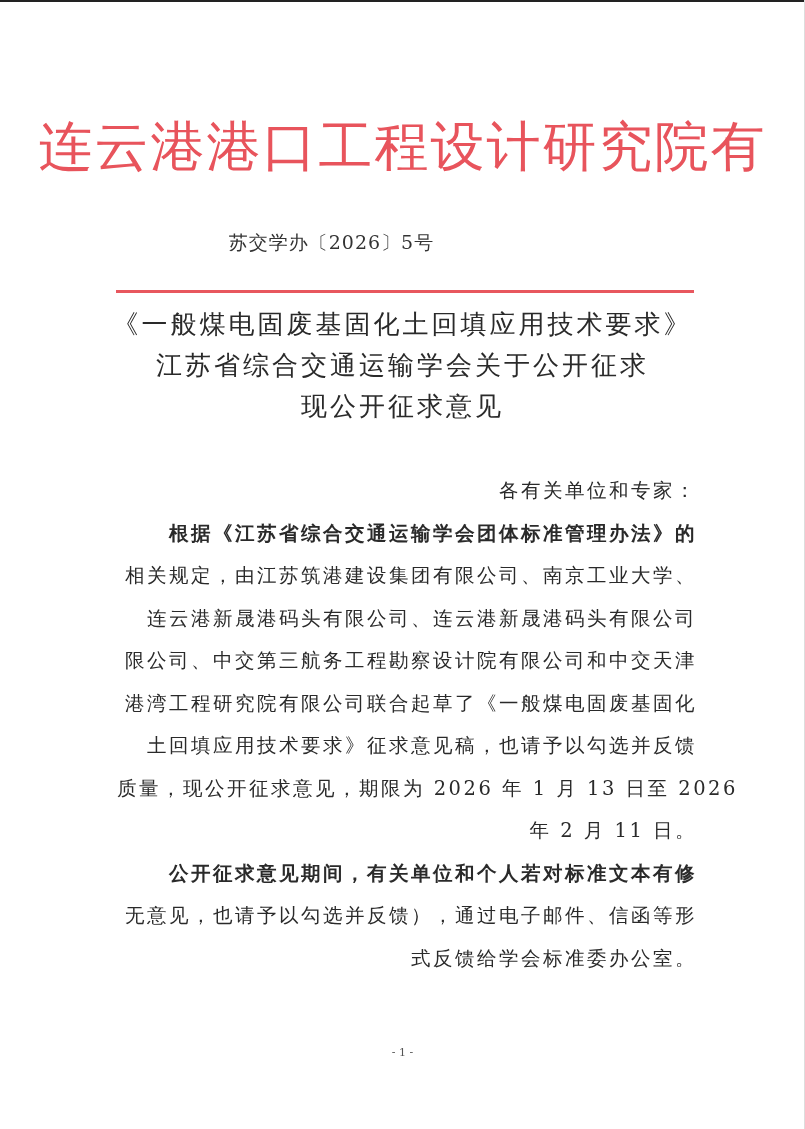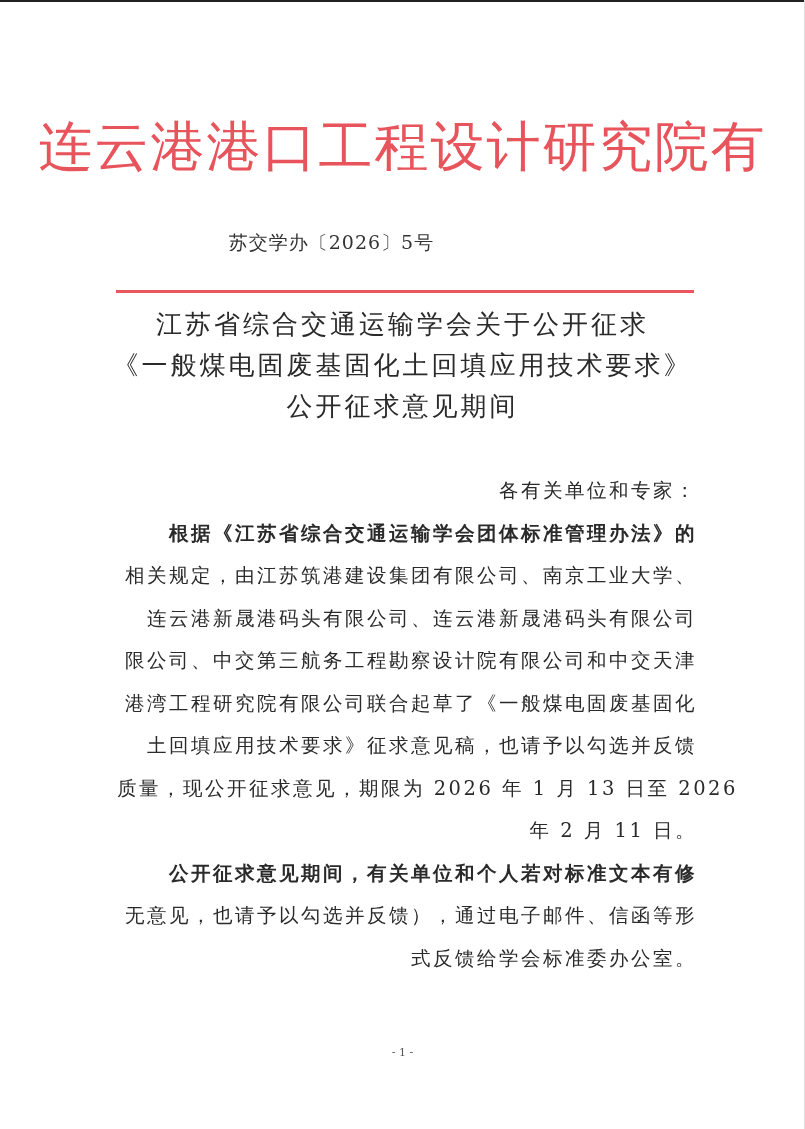--- a/index.html
+++ b/index.html
@@ -39,23 +39,23 @@
 <body>
 
 <div class="top-border"></div>
 <div class="right-border"></div>
 
 <div class="doc-header-title">连云港港口工程设计研究院有</div>
 <div class="doc-number">苏交学办〔2026〕5号</div>
 <div class="red-rule"></div>
 
 <div class="title-block">
+  <div>《一般煤电固废基固化土回填应用技术要求》</div>
   <div>江苏省综合交通运输学会关于公开征求</div>
-  <div>《一般煤电固废基固化土回填应用技术要求》</div>
-  <div>公开征求意见期间</div>
+  <div>现公开征求意见</div>
 </div>
 
 <div class="body-text">
   <div class="line">各有关单位和专家：</div>
   <div class="line indent">根据《江苏省综合交通运输学会团体标准管理办法》的</div>
   <div class="line">相关规定，由江苏筑港建设集团有限公司、南京工业大学、</div>
   <div class="line">连云港新晟港码头有限公司、连云港新晟港码头有限公司</div>
   <div class="line">限公司、中交第三航务工程勘察设计院有限公司和中交天津</div>
   <div class="line">港湾工程研究院有限公司联合起草了《一般煤电固废基固化</div>
   <div class="line">土回填应用技术要求》征求意见稿，也请予以勾选并反馈</div>

